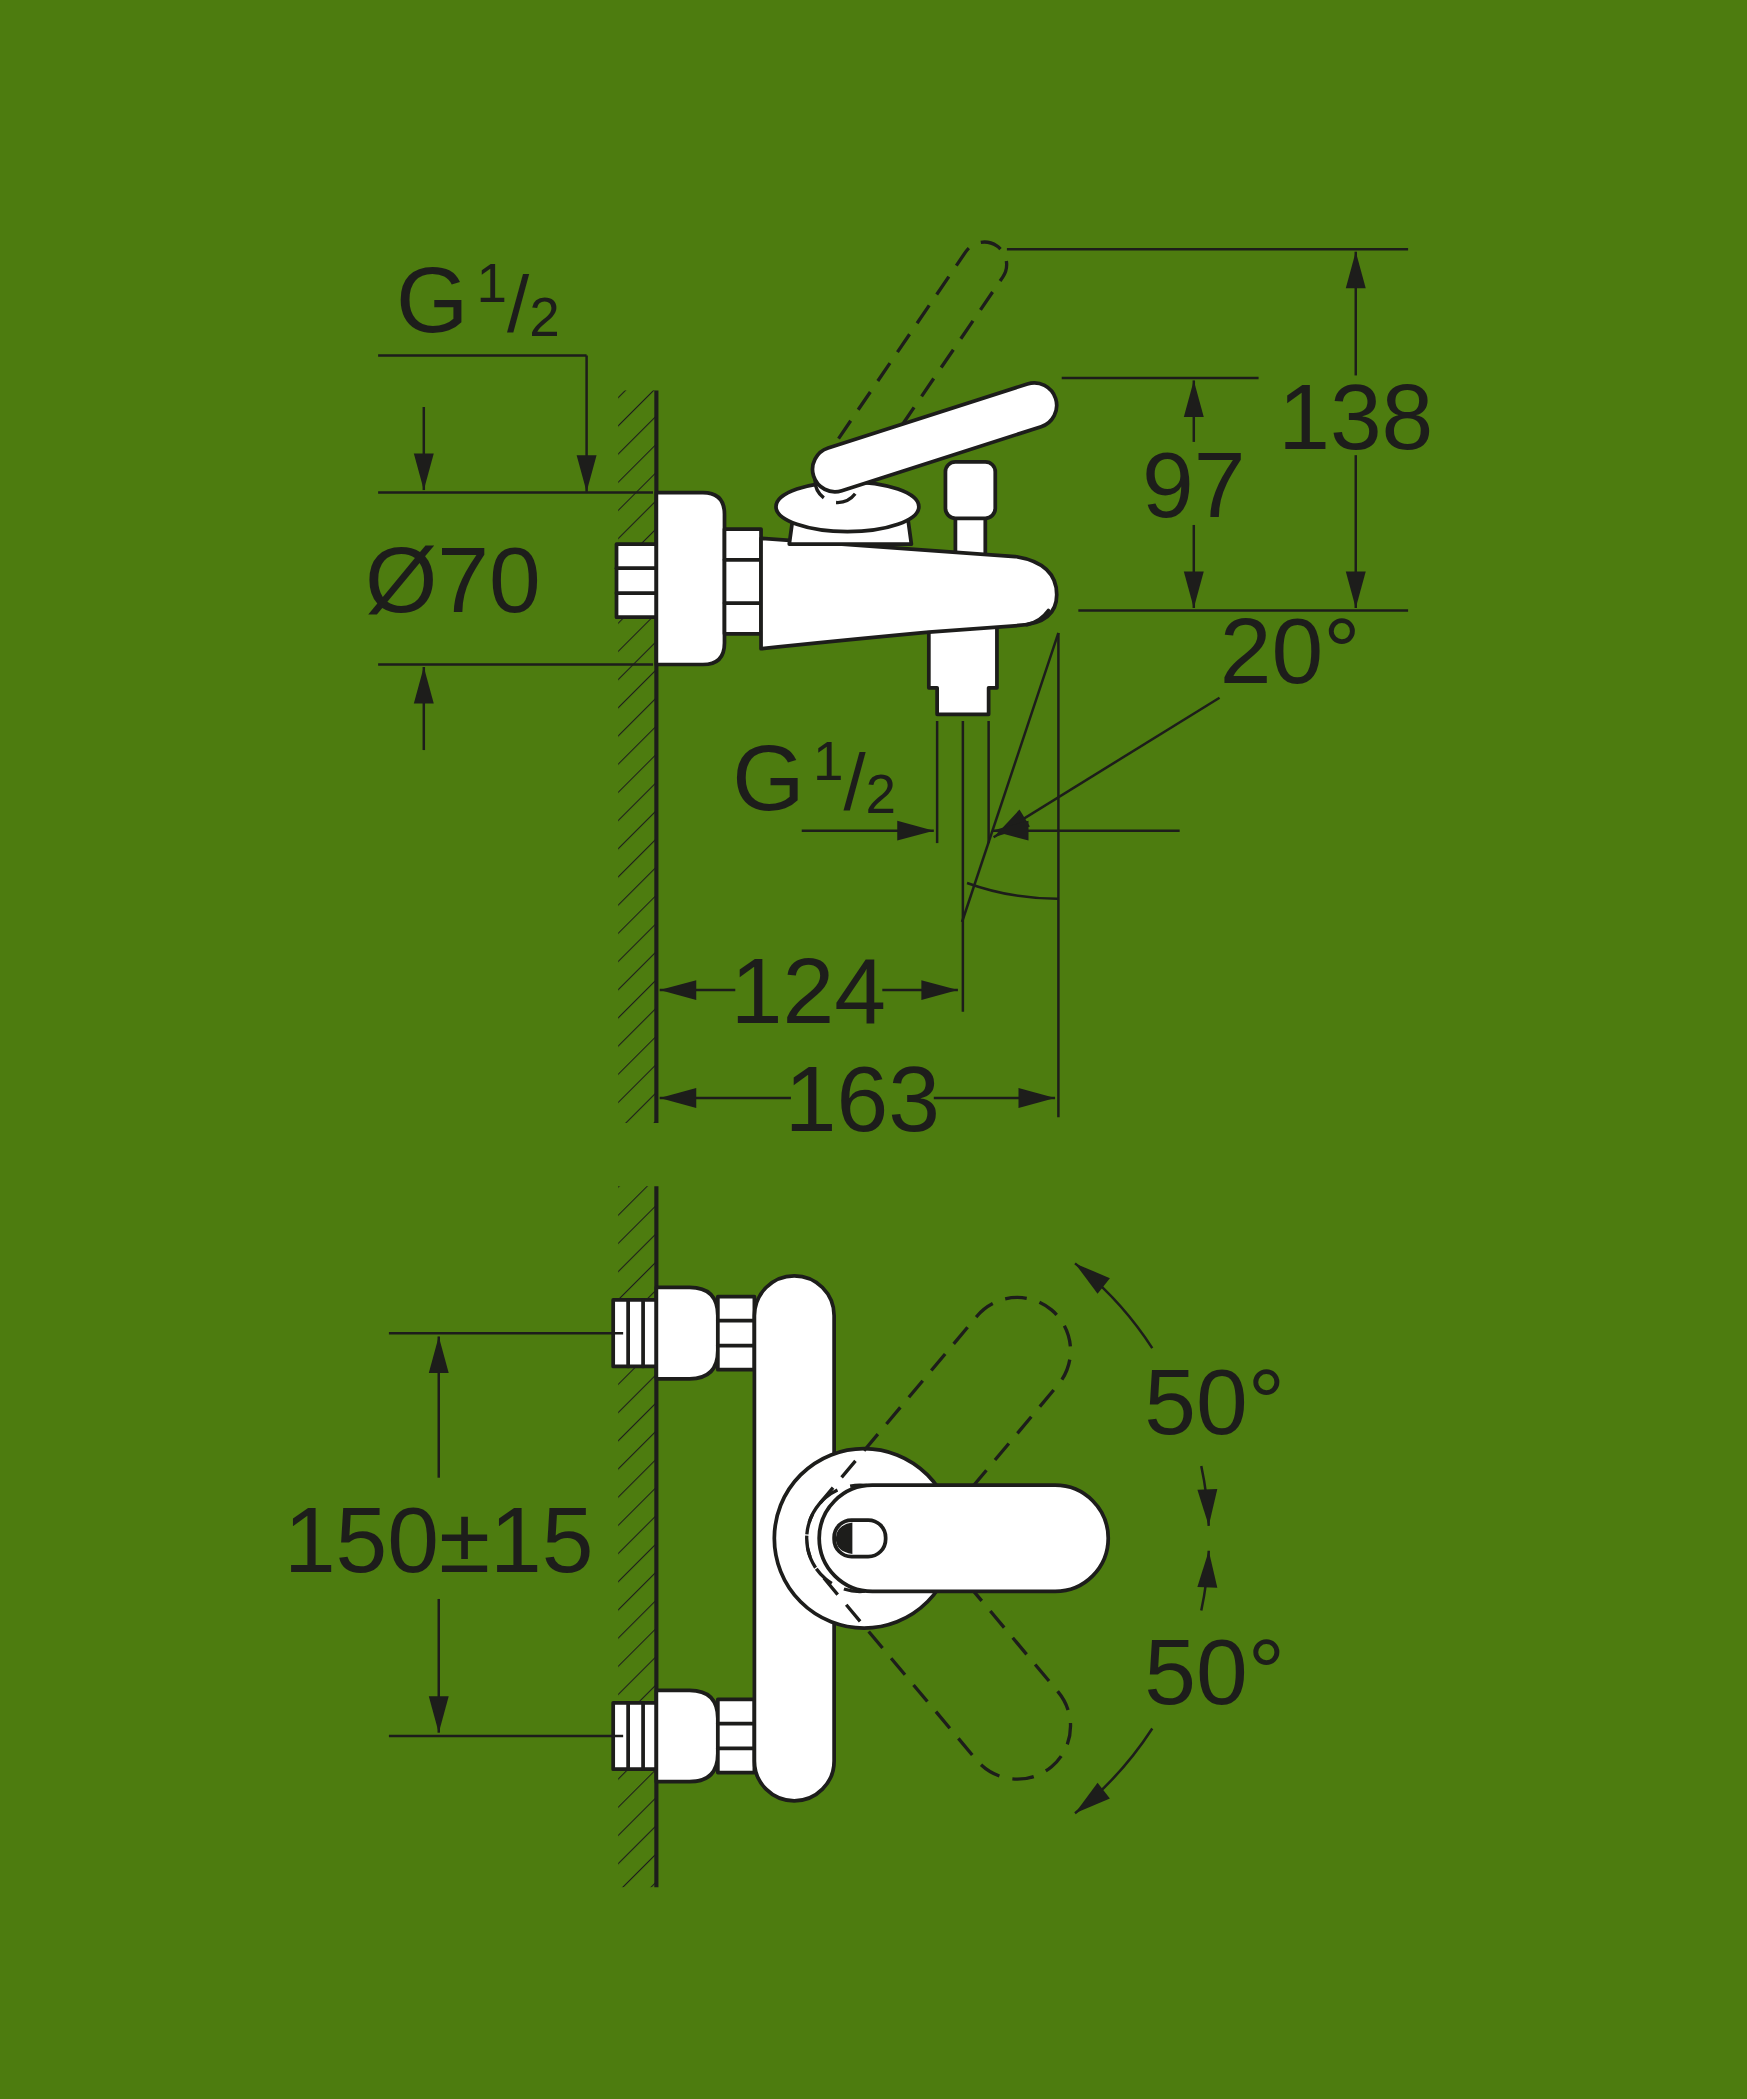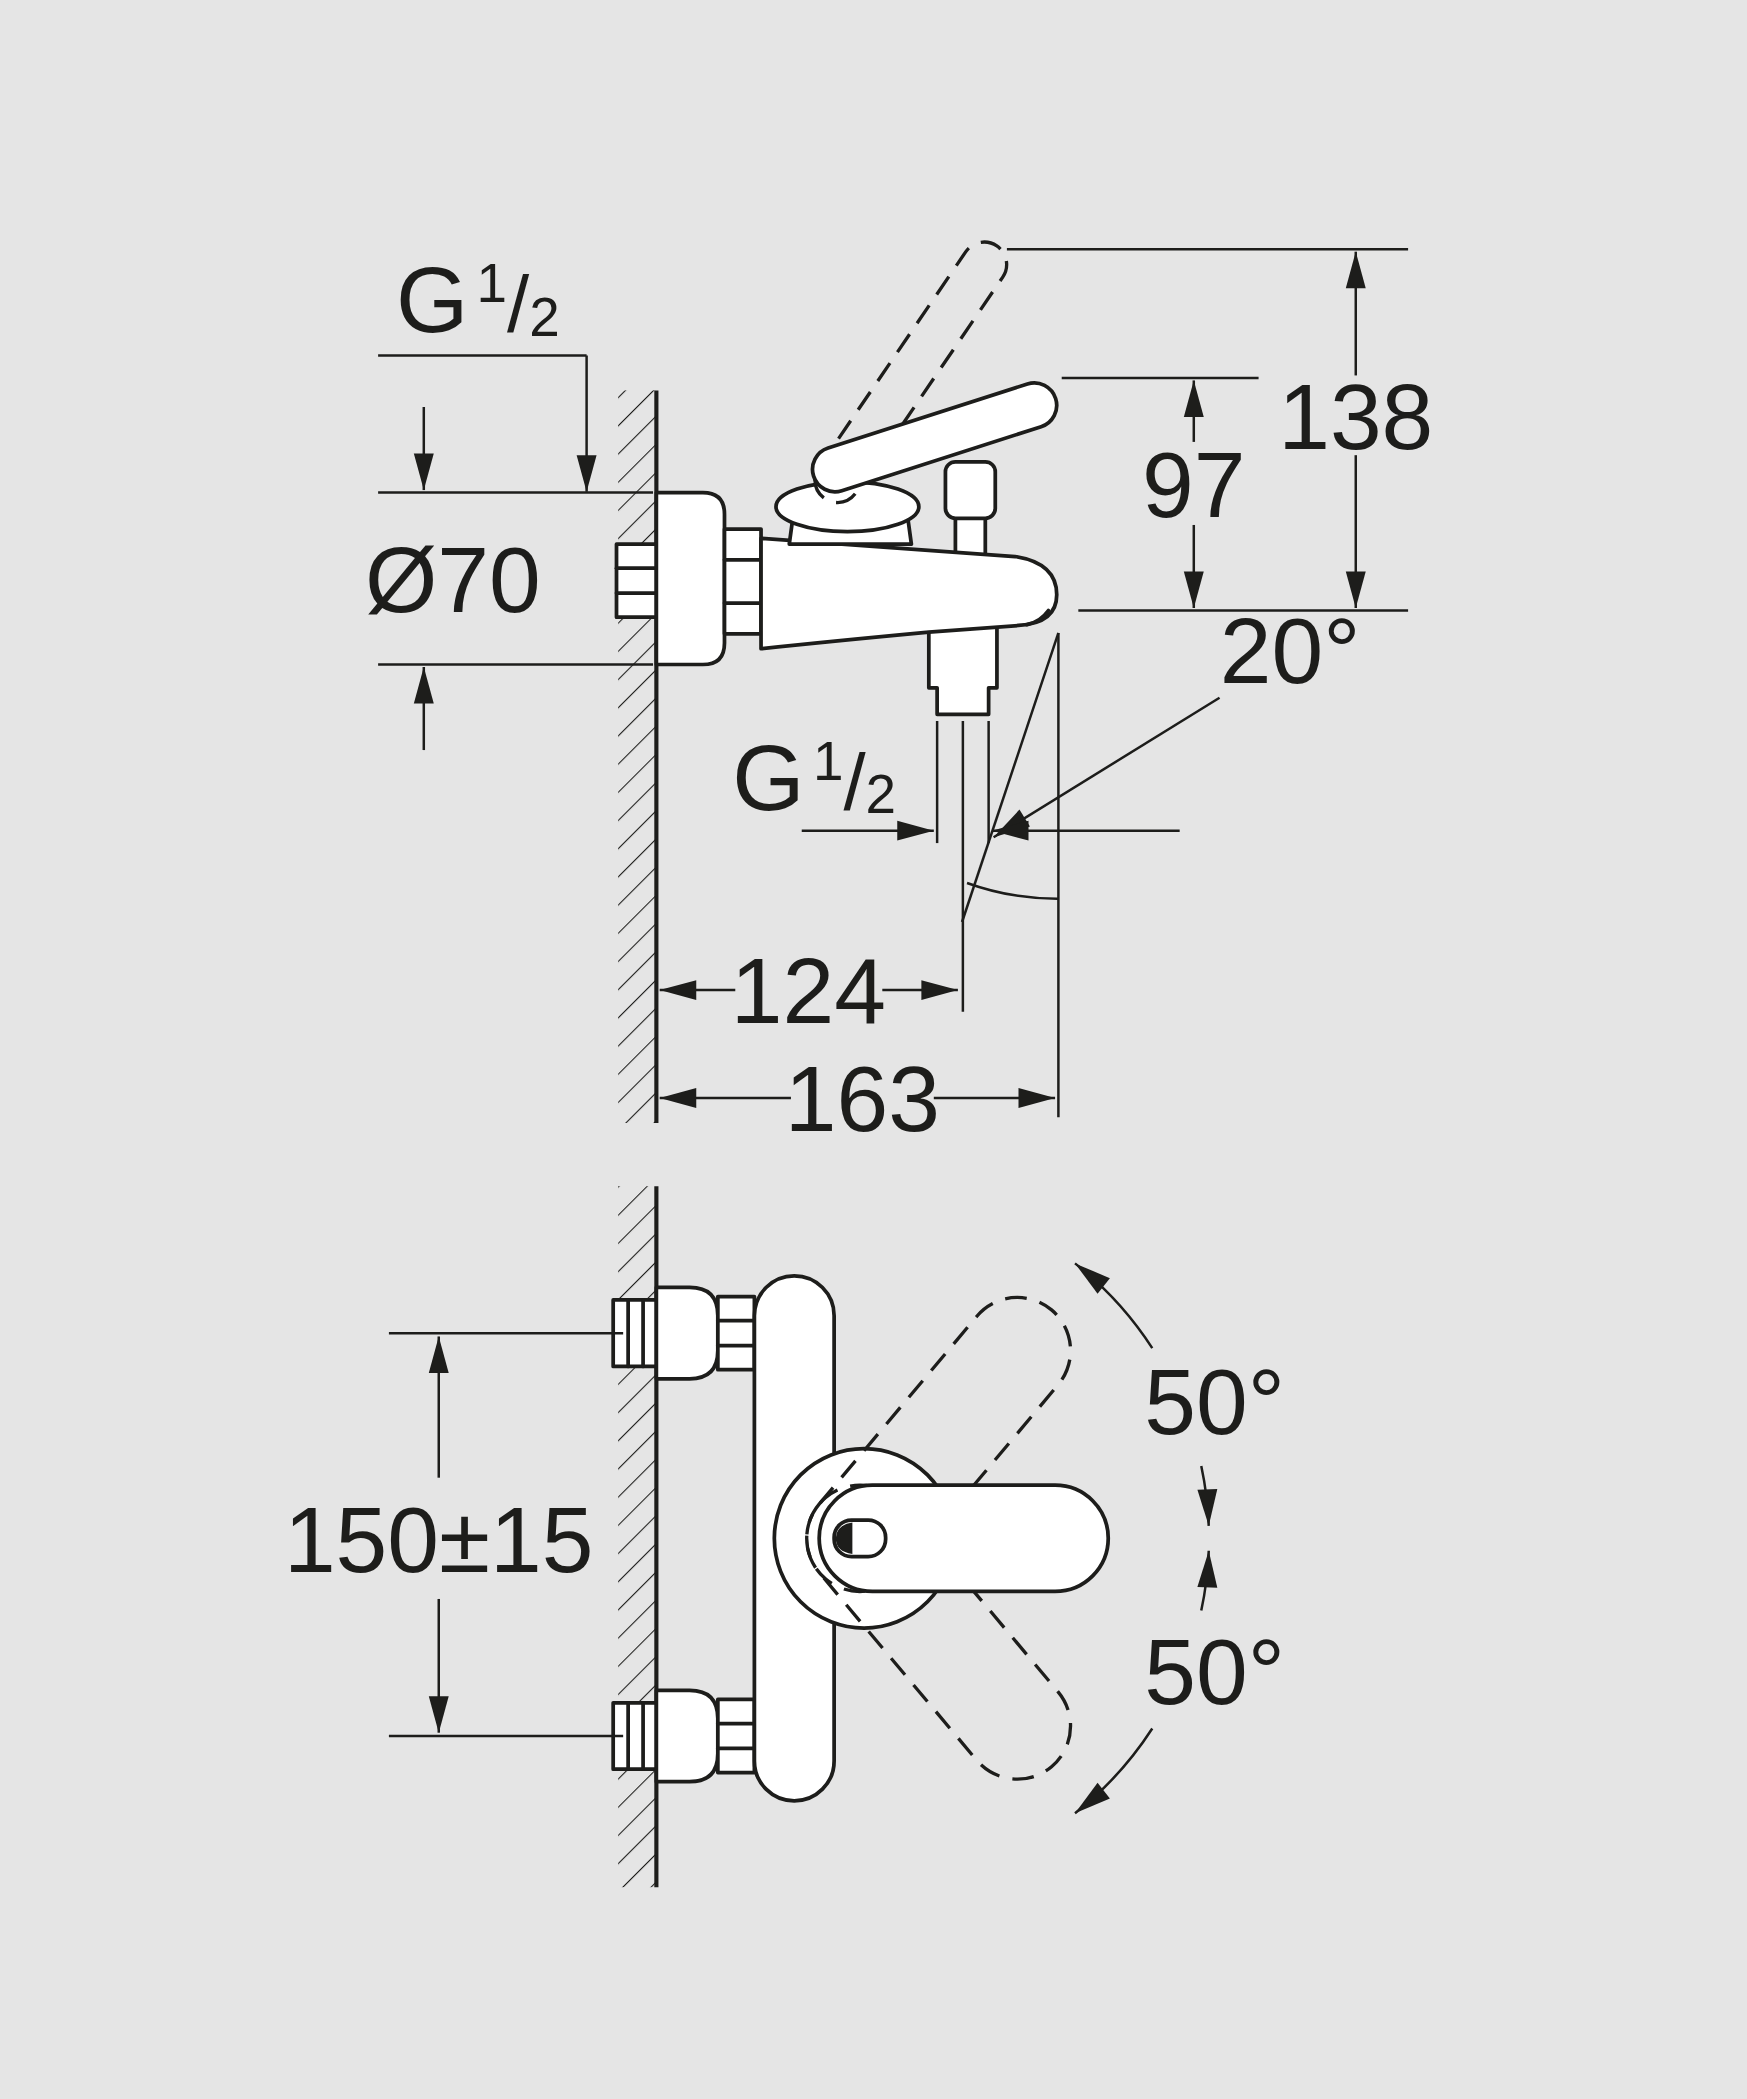--- a/index.html
+++ b/index.html
@@ -1,16 +1,16 @@
 <!DOCTYPE html>
 <html style="font-size:13.3px"><head>
 <meta charset="utf-8">
 <style>
   html,body{margin:0;padding:0;background:#ffffff;}
-  .stage{width:1748px;height:2099px;background:#e5e5e5;position:relative;}
+  .stage{width:1748px;height:2099px;background:#4d7c0f;position:relative;}
   svg{display:block;}
   text{fill:#1d1d1b;font-family:"Liberation Sans", sans-serif;font-size:112px;}
   .frac-num,.frac-den{font-size:66px;}
   .frac-slash{font-size:96px;}
   .part{stroke:#1d1d1b;stroke-width:4.5;fill:#ffffff;stroke-linejoin:round;stroke-linecap:round;}
   .partline{stroke:#1d1d1b;stroke-width:4.5;fill:none;stroke-linecap:round;}
   .dashedpart{stroke:#1d1d1b;stroke-width:4;fill:none;stroke-dasharray:26 16;}
   .dim{stroke:#1d1d1b;stroke-width:3;fill:none;}
   .wall{stroke:#1d1d1b;stroke-width:5;fill:none;}
 </style>

